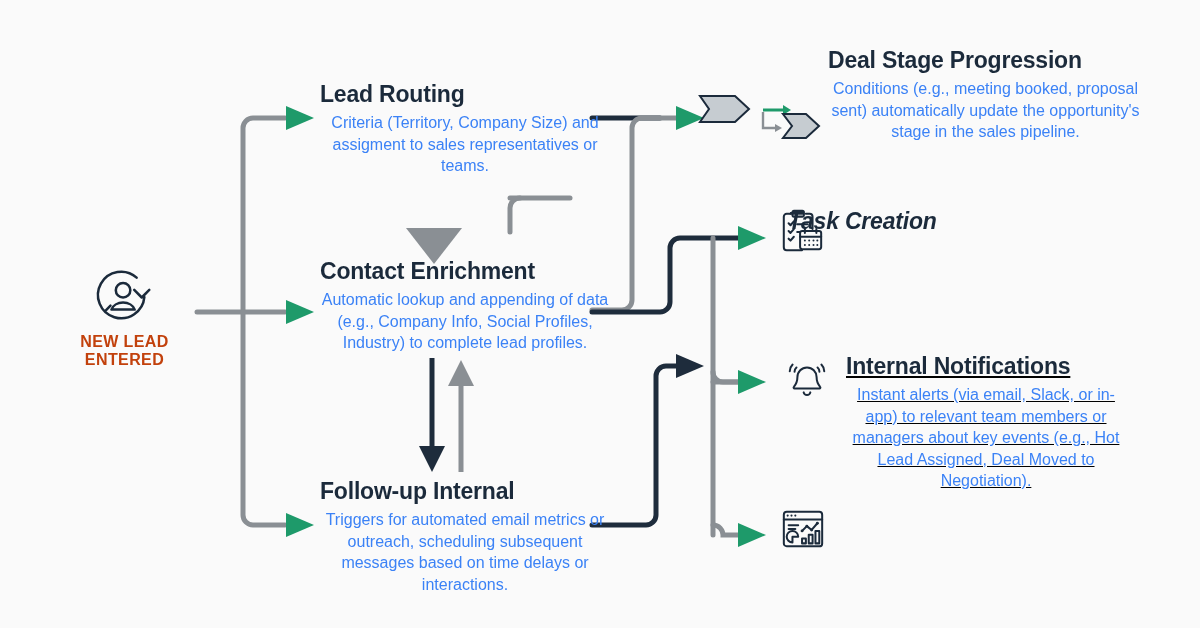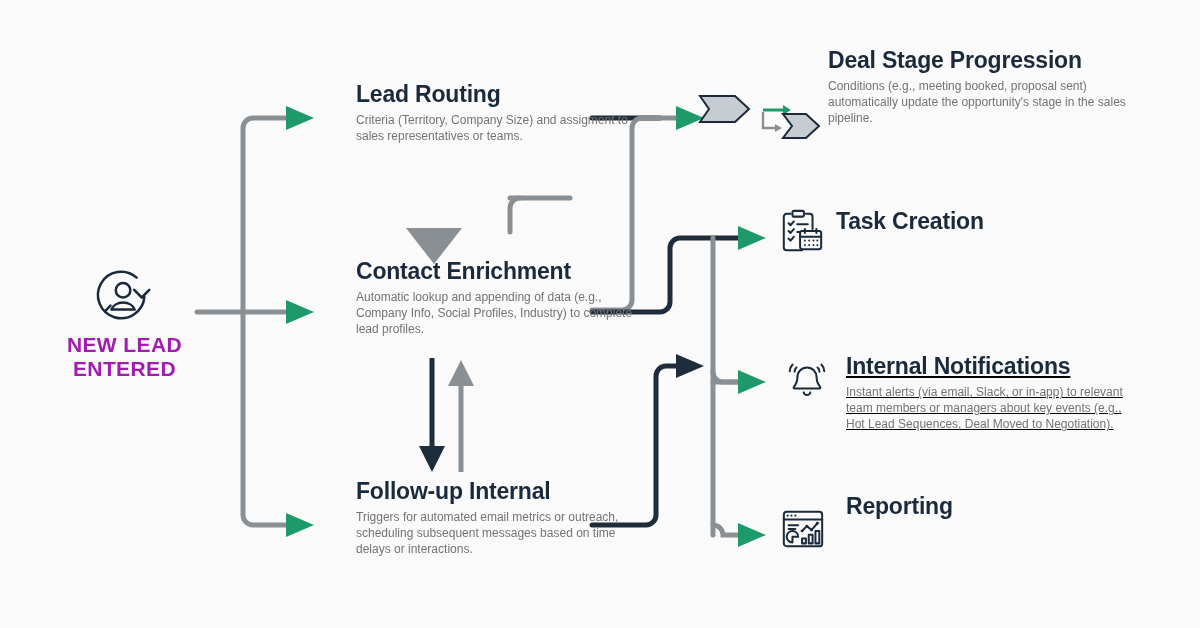--- a/index.html
+++ b/index.html
@@ -36,50 +36,51 @@
     width: 145px;
     text-align: center;
   }
   .source-icon {
     width: 62px;
     height: 62px;
     margin: 0 auto 6px auto;
     display: block;
   }
   .source-label {
-    font-size: 21px;
+    font-size: 16px;
     font-weight: bold;
-    color: #a21caf;
+    color: #c2410c;
     letter-spacing: 0.4px;
     line-height: 1.12;
     white-space: pre-line;
   }
 
   
   .block {
     position: absolute;
   }
   .block .title {
     font-size: 23px;
     font-weight: bold;
     color: #1b2a3b;
     letter-spacing: -0.2px;
     margin: 0 0 5px 0;
     line-height: 1.1;
     white-space: nowrap;
   }
   .block .desc {
-    font-size: 12px;
-    color: #737373;
+    font-size: 16px;
+    color: #3b82f6;
     line-height: 1.34;
     margin: 0;
-  }
-
-  
-  .col-mid { width: 290px; margin-left: 36px; }
+    text-align: center;
+  }
+
+  
+  .col-mid { width: 290px; }
   
   .col-right { width: 310px; }
   .out-icon {
     position: absolute;
     width: 46px;
     height: 46px;
   }
 </style>
 </head>
 <body>
@@ -223,37 +224,37 @@
       <circle cx="27" cy="34" r="1.05"></circle>
         <circle cx="31.5" cy="34" r="1.05"></circle>
       <circle cx="36" cy="34" r="1.05"></circle>
         <circle cx="40" cy="34" r="1.05"></circle>
       <circle cx="27" cy="38.5" r="1.05"></circle>
         <circle cx="31.5" cy="38.5" r="1.05"></circle>
       <circle cx="36" cy="38.5" r="1.05"></circle>
         <circle cx="40" cy="38.5" r="1.05"></circle>
     </g>
   </svg>
-  <div class="block col-right" style="left:836px; top:209px; width:300px;">
+  <div class="block col-right" style="left:788px; top:209px; width:300px;font-style:italic;">
     <p class="title">Task Creation</p>
   </div>
 
   <svg class="out-icon" style="left:784px; top:355px;" viewBox="0 0 48 48" xmlns="http://www.w3.org/2000/svg">
     <g fill="none" stroke="#1b2a3b" stroke-width="2.1" stroke-linecap="round" stroke-linejoin="round">
       <path d="M11 35 h26 a1 1 0 0 0 .7 -1.7 C35 30 34 27 34 23 a10 10 0 0 0 -20 0 c0 4 -1 7 -3.7 10.3 A1 1 0 0 0 11 35 z"></path>
       <path d="M20.5 39 a3.6 3.6 0 0 0 7 0"></path>
       <path d="M9 10 a10 10 0 0 0 -3 7"></path>
       <path d="M13 13 a6 6 0 0 0 -2 4.5"></path>
       <path d="M39 10 a10 10 0 0 1 3 7"></path>
       <path d="M35 13 a6 6 0 0 1 2 4.5"></path>
     </g>
   </svg>
   <div class="block col-right" style="left:846px; top:354px; width:280px;text-decoration:underline;">
     <p class="title">Internal Notifications</p>
-    <p class="desc">Instant alerts (via email, Slack, or in-app) to relevant team members or managers about key events (e.g., Hot Lead Sequences, Deal Moved to Negotiation).</p>
+    <p class="desc">Instant alerts (via email, Slack, or in-app) to relevant team members or managers about key events (e.g., Hot Lead Assigned, Deal Moved to Negotiation).</p>
   </div>
 
   <svg class="out-icon" style="left:780px; top:506px;" viewBox="0 0 48 48" xmlns="http://www.w3.org/2000/svg">
     <g fill="none" stroke="#1b2a3b" stroke-width="2.1" stroke-linecap="round" stroke-linejoin="round">
       <rect x="4" y="6" width="40" height="36" rx="3"></rect>
       <path d="M4 14 H44"></path>
       <path d="M9 20 H19 M9 24 H16"></path>
       <path d="M23 26 l5 -5 l5 4 l6 -7"></path>
       <path d="M13 38 a6 6 0 1 1 6 -6 h-6 z"></path>
       <rect x="23" y="34" width="4" height="5"></rect>
@@ -264,16 +265,15 @@
       <circle cx="8" cy="10" r="1.1"></circle>
         <circle cx="12" cy="10" r="1.1"></circle>
         <circle cx="16" cy="10" r="1.1"></circle>
       <circle cx="23" cy="26" r="1.5"></circle>
         <circle cx="28" cy="21" r="1.5"></circle>
       <circle cx="33" cy="25" r="1.5"></circle>
         <circle cx="39" cy="18" r="1.5"></circle>
     </g>
   </svg>
   <div class="block col-right" style="left:846px; top:494px; width:280px;">
-    <p class="title">Reporting</p>
   </div>
 
 </div>
 
 </body></html>

